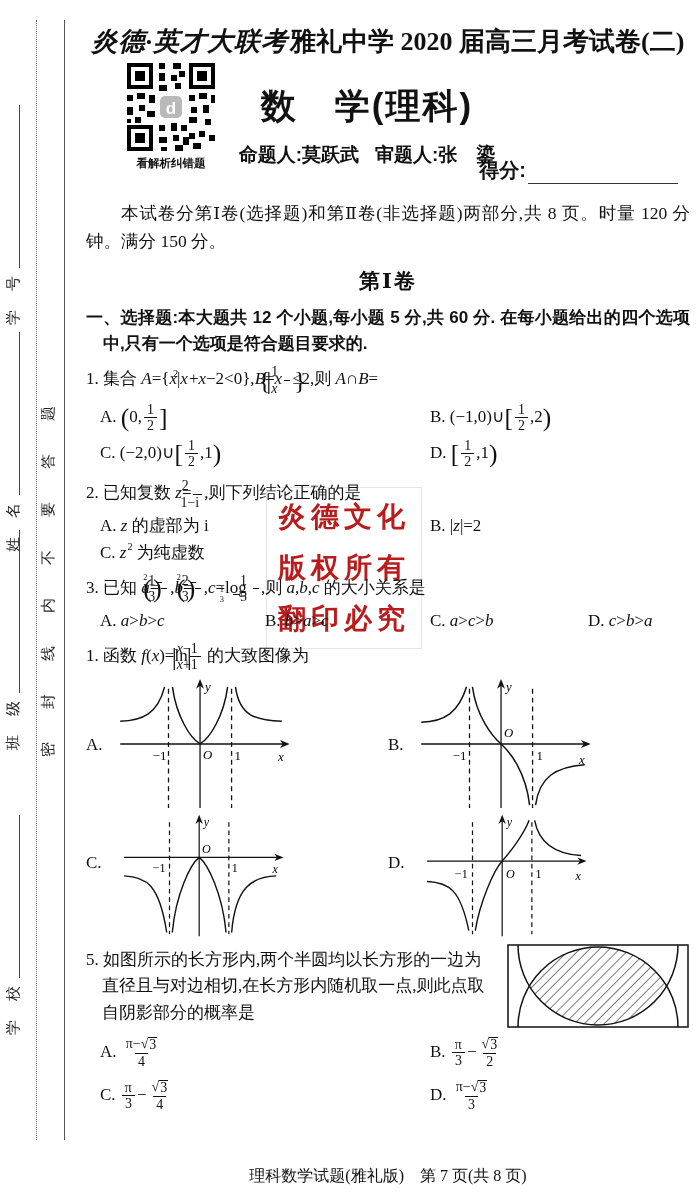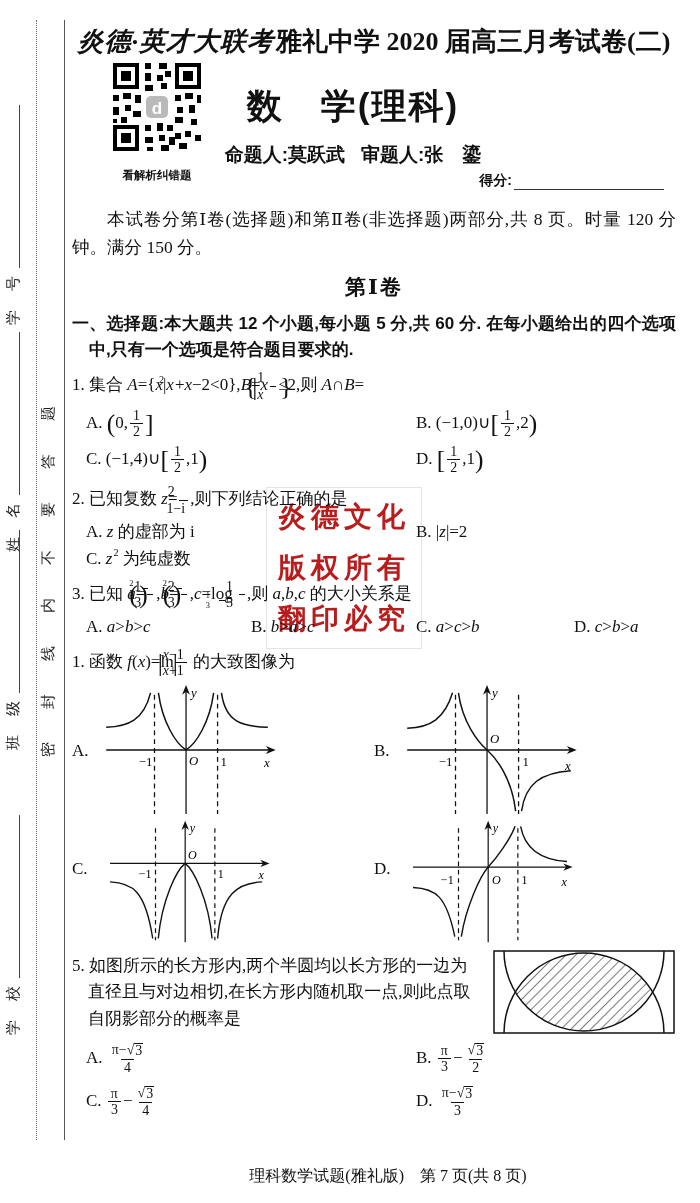--- a/index.html
+++ b/index.html
@@ -19,35 +19,35 @@
 
   
   .watermark{position:absolute;left:266px;top:487px;width:156px;height:162px;
              border:1px solid #e4e4e4;background:rgba(255,255,255,.55);
              display:flex;flex-direction:column;justify-content:space-between;align-items:center;
              padding:10px 0;box-sizing:border-box;z-index:0;}
   .watermark div{color:#b91c1c;font-size:28px;font-weight:bold;letter-spacing:5px;
                  font-family:"Liberation Serif",serif;}
 
   
-  .main{position:absolute;left:72px;top:0;width:604px;z-index:1;}
+  .main{position:absolute;left:86px;top:0;width:604px;z-index:1;}
   .title{margin-top:24px;text-align:center;font-size:26px;font-weight:bold;white-space:nowrap;}
   .title .brand{font-style:italic;letter-spacing:1px;margin-right:2px;}
   .masthead{display:flex;margin-top:4px;}
   .qrblock{margin-left:40px;width:90px;text-align:center;}
   .qrcaption{font-family:"Liberation Sans","DejaVu Sans",sans-serif;font-weight:bold;
-             font-size:11.5px;margin-top:13px;letter-spacing:0;}
+             font-size:11.5px;margin-top:1px;letter-spacing:0;}
   .mastcenter{width:290px;margin-left:6px;text-align:center;}
   .subject{margin-top:20px;font-size:35px;font-weight:bold;
            font-family:"Liberation Sans","DejaVu Sans",sans-serif;letter-spacing:2px;text-align:center;}
   .authors{margin-top:12px;font-size:19px;font-weight:bold;white-space:nowrap;
            font-family:"Liberation Sans","DejaVu Sans",sans-serif;}
   .authors span{margin:0 8px;}
   .scoreline{display:flex;justify-content:flex-end;align-items:flex-end;margin-top:-14px;padding-right:12px;}
-  .scoreline .lbl{font-size:14px;font-weight:bold;font-family:"Liberation Sans",sans-serif;}
+  .scoreline .lbl{font-size:20px;font-weight:bold;font-family:"Liberation Sans",sans-serif;}
   .scoreline .blank{width:150px;border-bottom:1.5px solid #333;height:20px;margin-left:2px;}
 
   .intro{margin:16px 0 0 0;font-size:17.5px;line-height:1.58;text-indent:2em;text-align:justify;}
   .sectionTitle{margin:12px 0 0 0;text-align:center;font-size:21px;font-weight:bold;letter-spacing:2px;}
   .instruction{margin:10px 0 0 0;font-size:17px;line-height:1.5;font-weight:bold;
                font-family:"Liberation Sans","DejaVu Sans",sans-serif;
                padding-left:17px;text-indent:-17px;text-align:justify;}
 
   .question{margin-top:8px;font-size:17px;}
   .stem{padding-left:16px;text-indent:-16px;line-height:1.45;}
@@ -170,21 +170,21 @@
           </span><span class="mr">≤2</span><span class="mbig">}</span><span class="mr">,则 </span><span class="mi">A</span><span class="mr">∩</span><span class="mi">B</span><span class="mr">=</span></div>
       <div class="opts opts2">
         <div class="opt math"><span class="mr">A. </span><span class="mbig">(</span><span class="mr">0,</span><span class="mfrac">
               <span class="mnum"><span class="mr">1</span></span>
               <span class="mden"><span class="mr">2</span></span>
             </span><span class="mbig">]</span></div>
         <div class="opt math"><span class="mr">B. (−1,0)∪</span><span class="mbig">[</span><span class="mfrac">
               <span class="mnum"><span class="mr">1</span></span>
               <span class="mden"><span class="mr">2</span></span>
             </span><span class="mr">,2</span><span class="mbig">)</span></div>
-        <div class="opt math"><span class="mr">C. (−1,4)∪</span><span class="mbig">[</span><span class="mfrac">
+        <div class="opt math"><span class="mr">C. (−2,0)∪</span><span class="mbig">[</span><span class="mfrac">
               <span class="mnum"><span class="mr">1</span></span>
               <span class="mden"><span class="mr">2</span></span>
             </span><span class="mr">,1</span><span class="mbig">)</span></div>
         <div class="opt math"><span class="mr">D. </span><span class="mbig">[</span><span class="mfrac">
               <span class="mnum"><span class="mr">1</span></span>
               <span class="mden"><span class="mr">2</span></span>
             </span><span class="mr">,1</span><span class="mbig">)</span></div>
       </div>
     </div>
 

